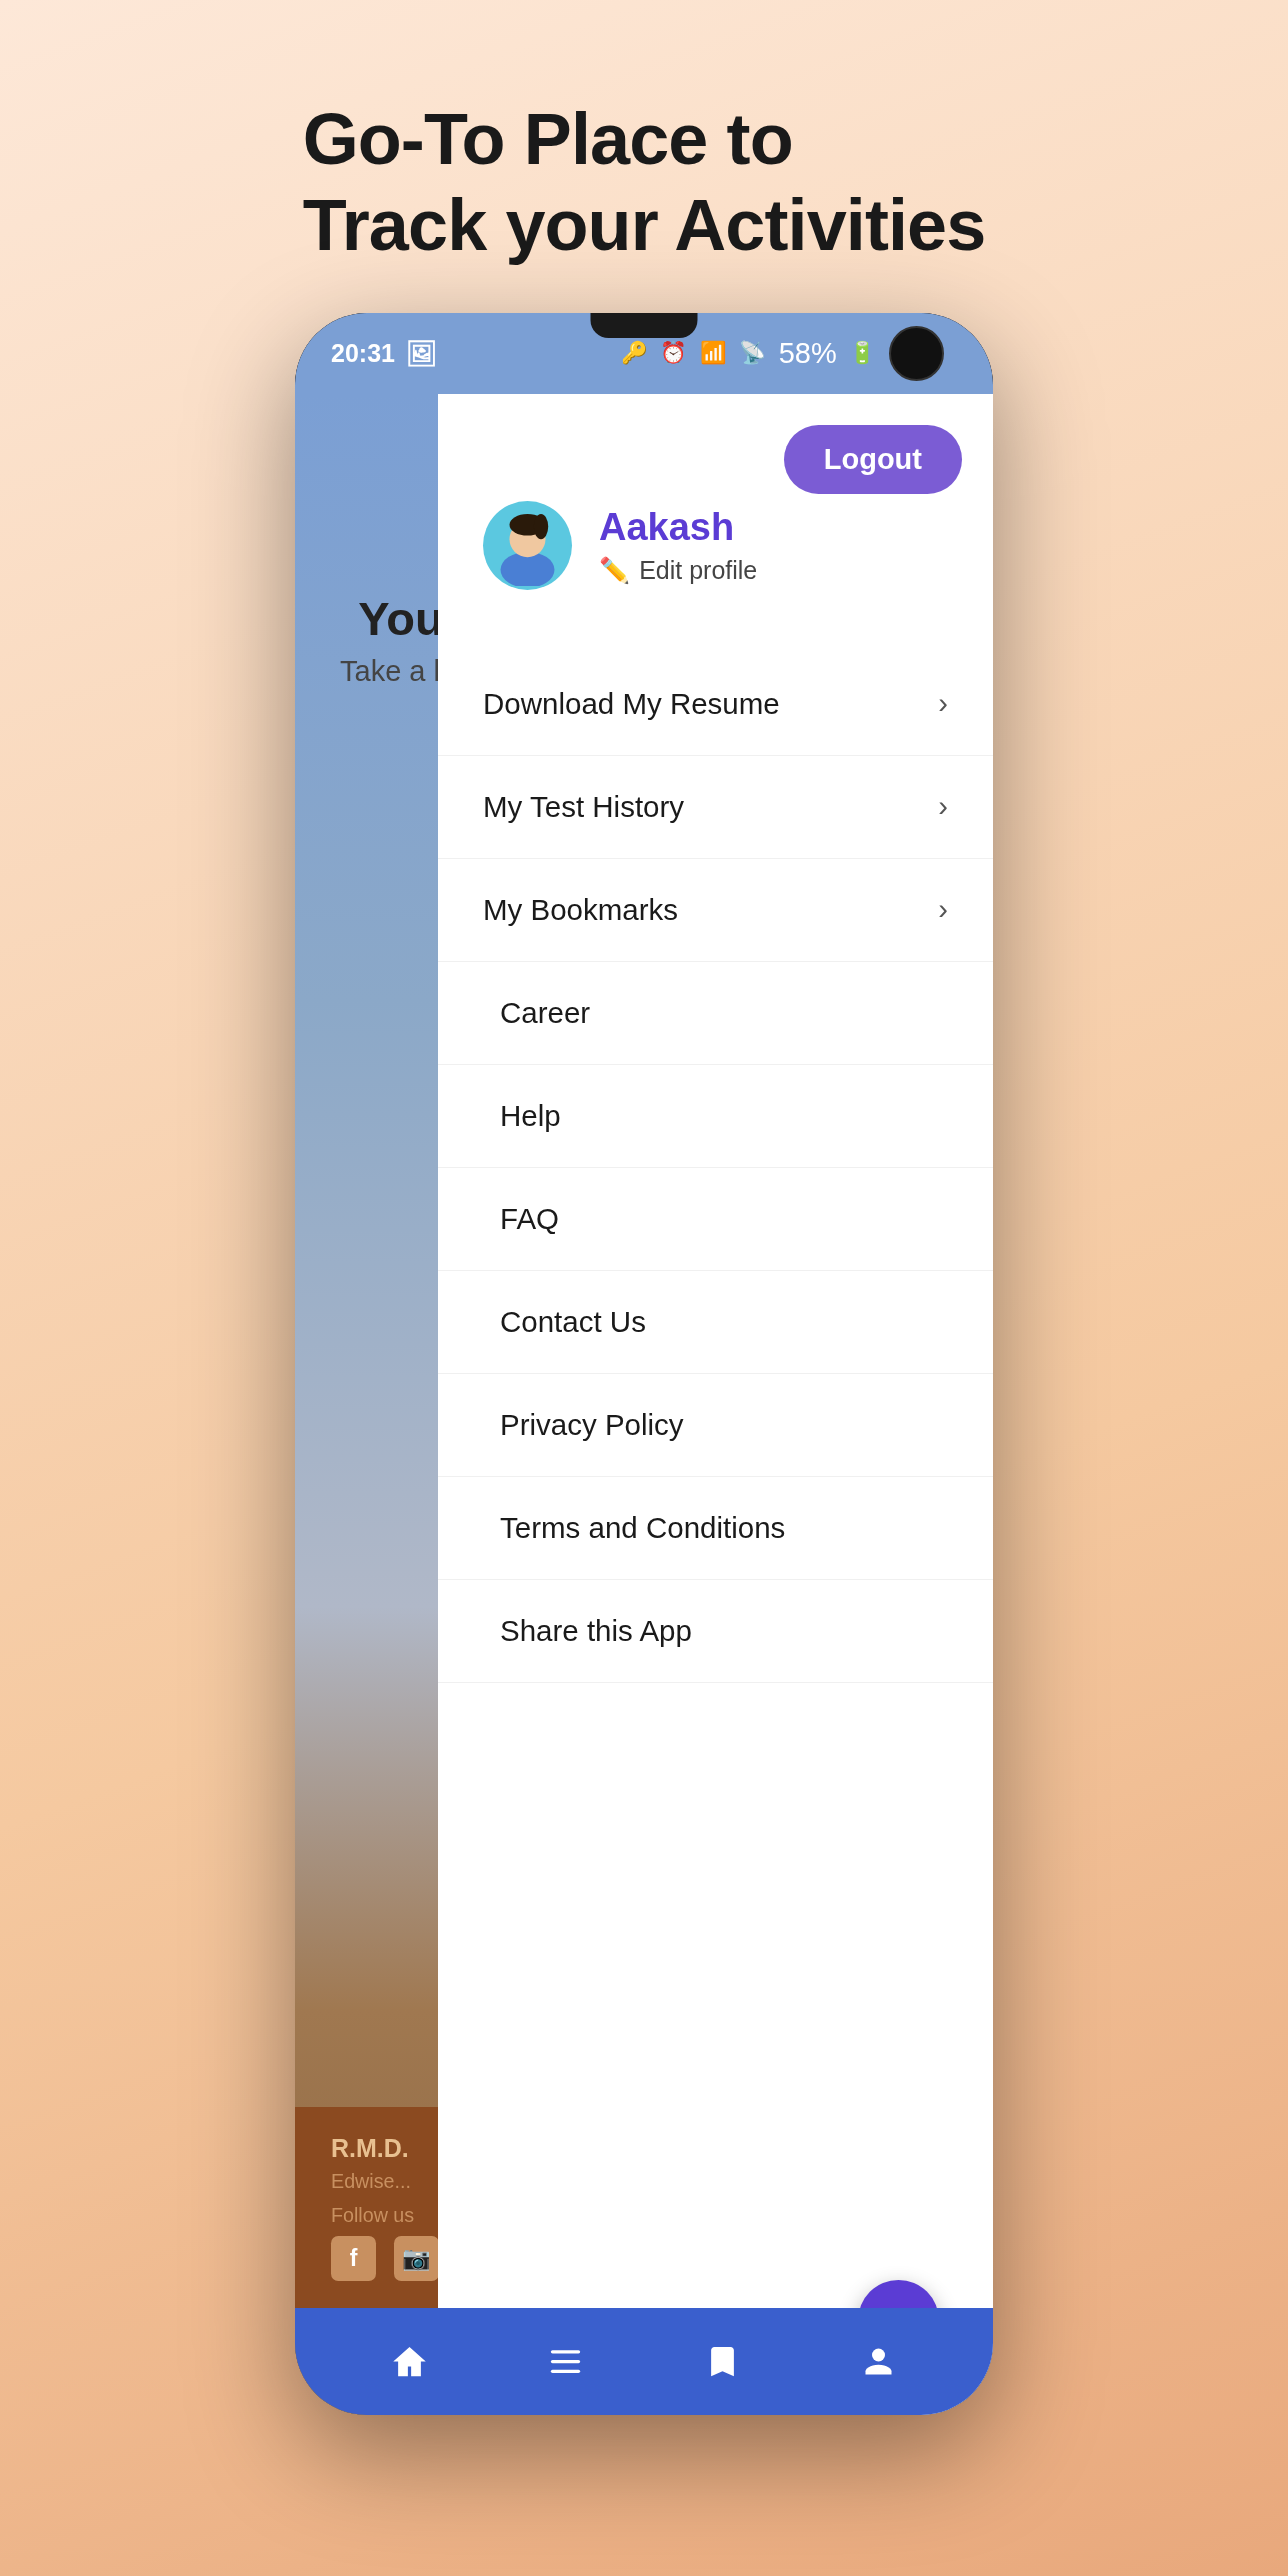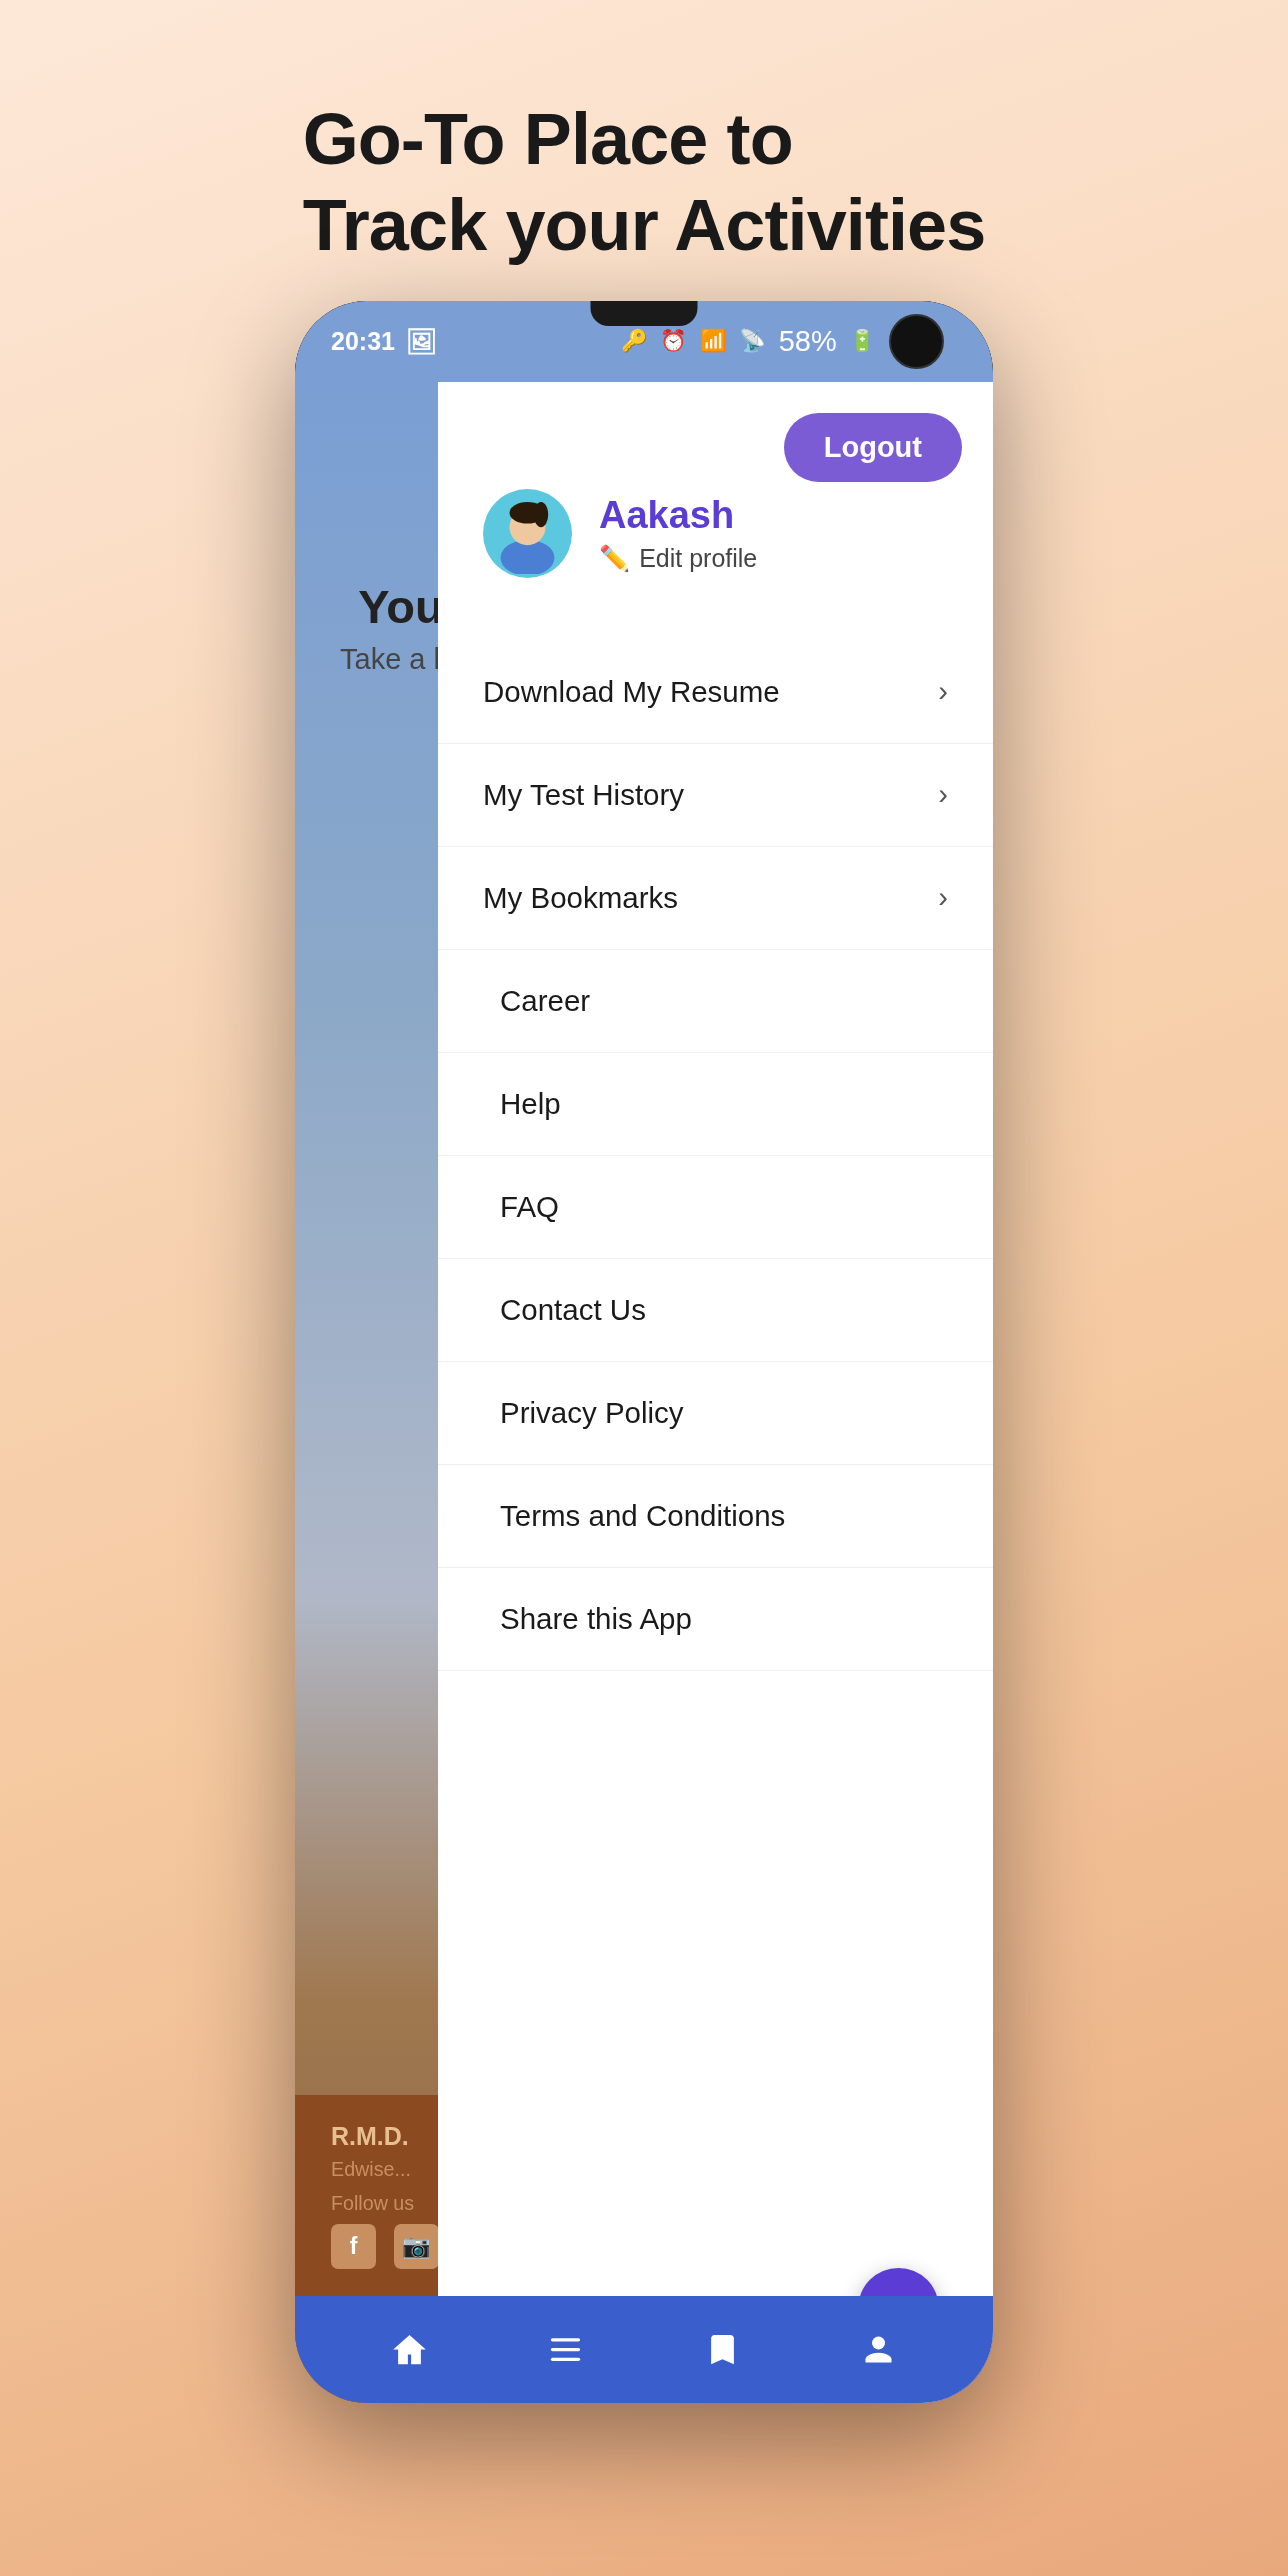--- a/index.html
+++ b/index.html
@@ -20,21 +20,21 @@
       text-align: left;
       font-size: 72px;
       font-weight: 700;
       color: #1a1a1a;
       line-height: 1.2;
       letter-spacing: -0.9px;
     }
 
     
     .phone-frame {
-      margin-top: 32px;
+      margin-top: 44px;
       width: 698px;
       height: 2102px;
       background: #1a1a1a;
       border-radius: 72px;
       position: relative;
       box-shadow: 0 36px 107px rgba(0,0,0,0.4), inset 0 0 0 2.7px #333;
       display: flex;
       flex-direction: column;
       overflow: hidden;
     }

